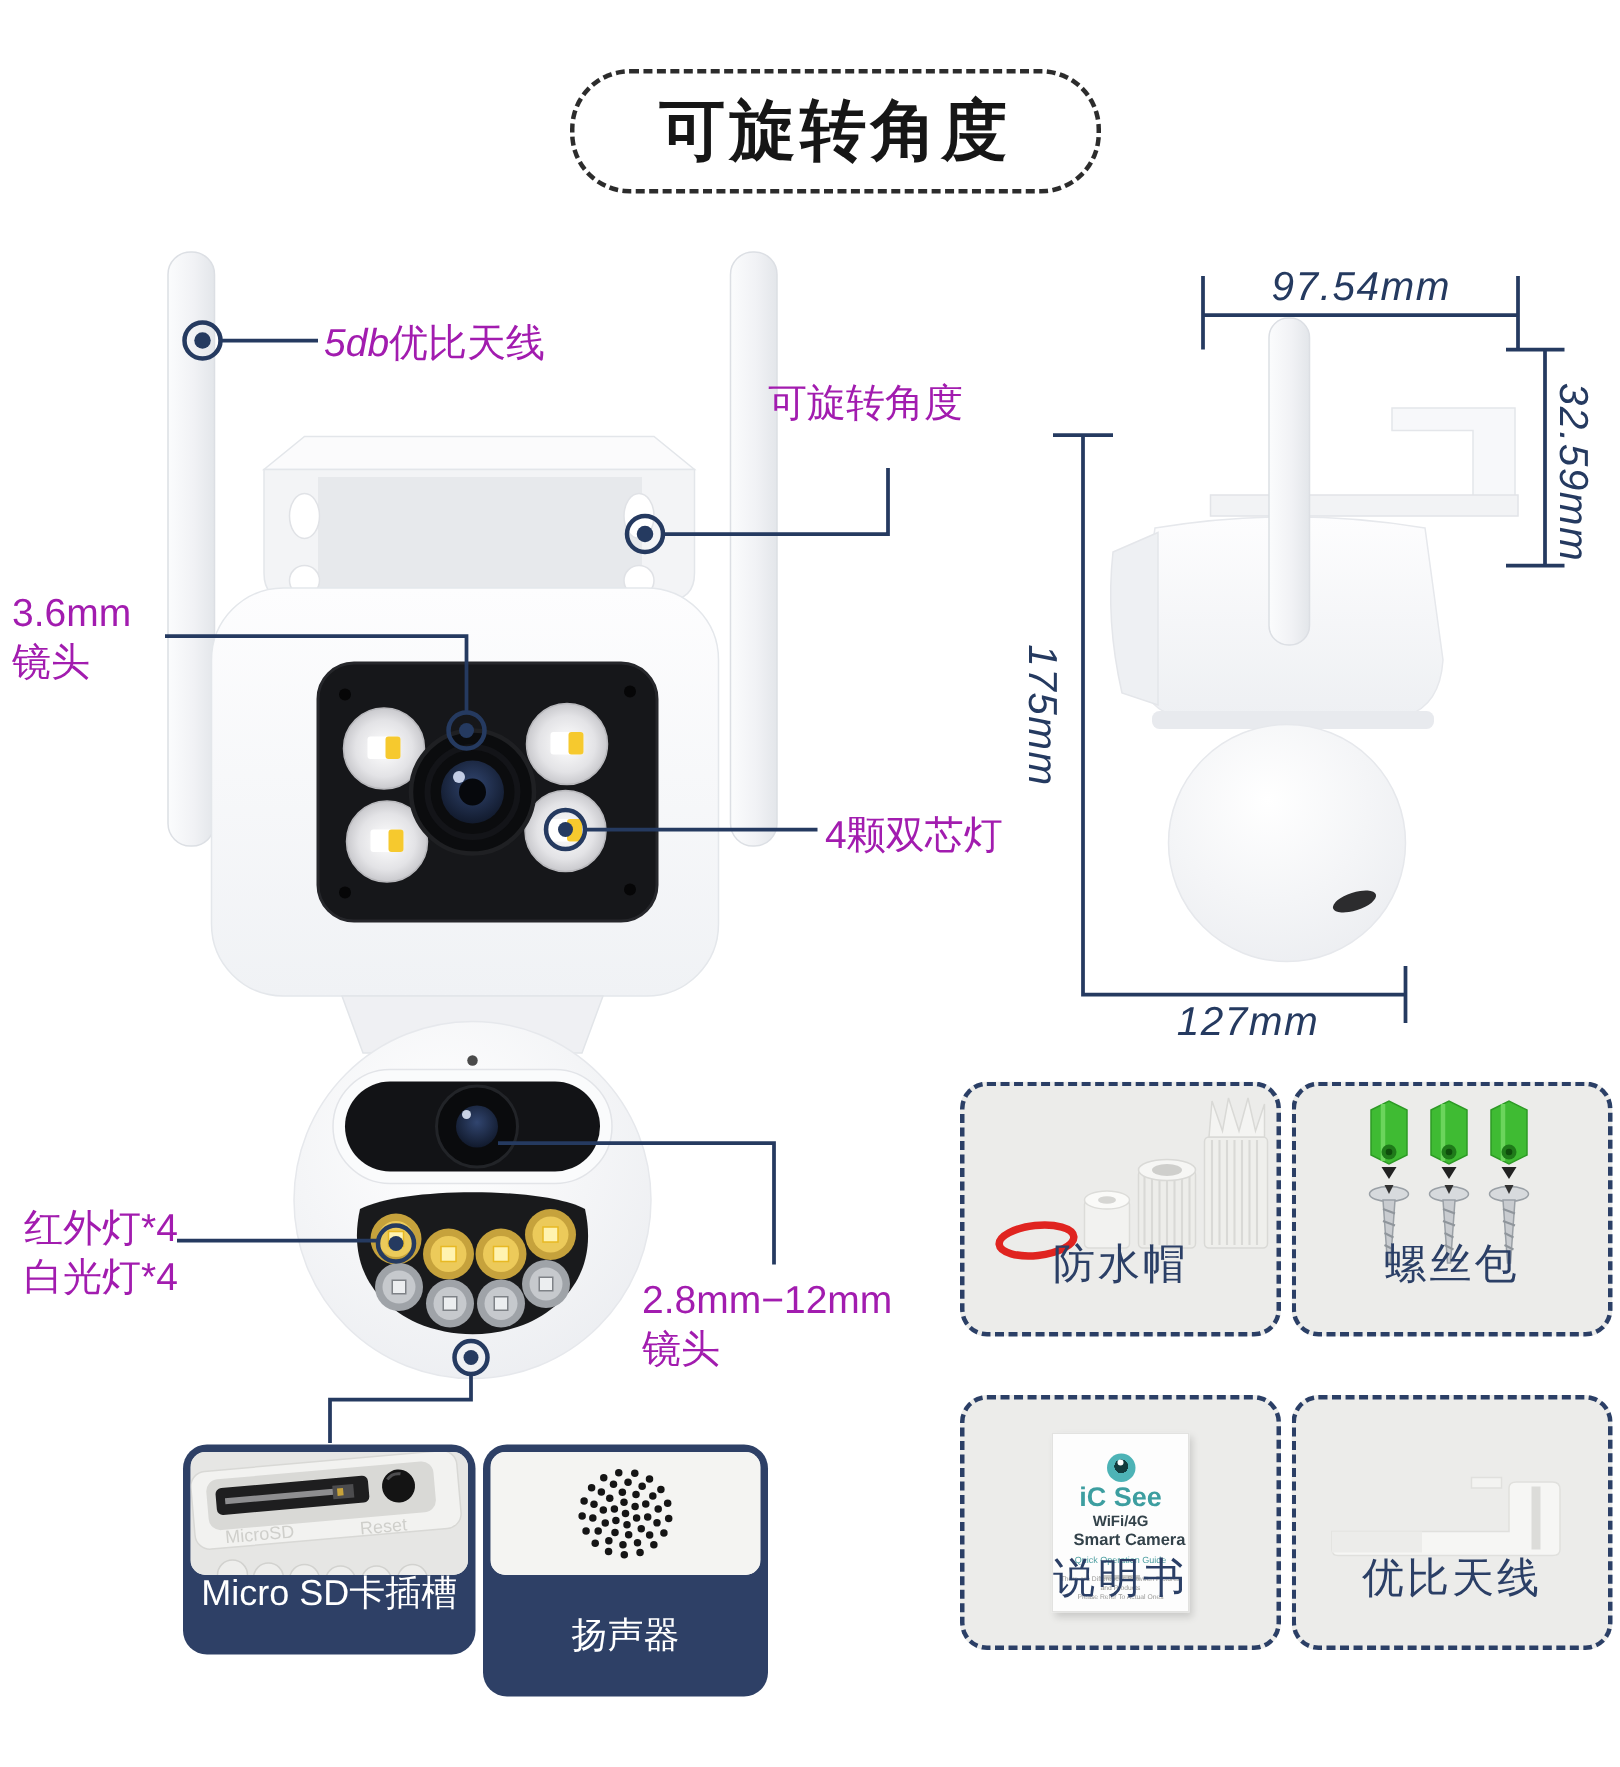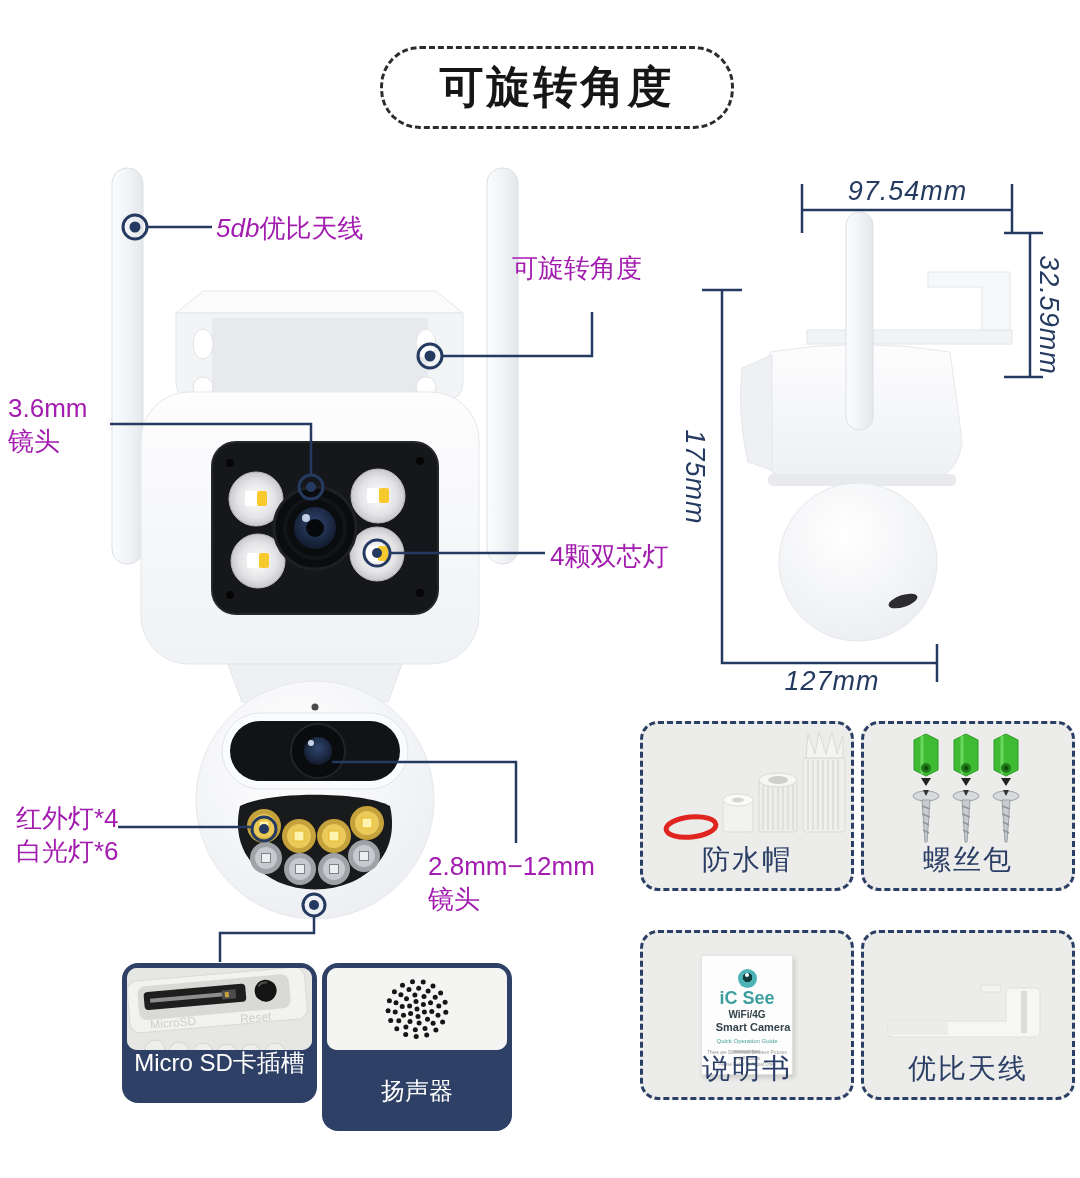--- a/index.html
+++ b/index.html
@@ -17,21 +17,21 @@
   
   .dim{color:#253a60;font-size:27px;font-style:italic;letter-spacing:1px;text-align:center;}
   .dim-rot{transform-origin:0 0;transform:rotate(90deg);}
   
   .photo-box{background:#2e4066;border-radius:16px;display:flex;flex-direction:column;overflow:hidden;}
   .photo-area{margin:5px 5px 0 5px;border-radius:10px;overflow:hidden;background:#e9e9e7;flex:0 0 82px;}
   .photo-cap{flex:1;display:flex;flex-direction:column;align-items:center;justify-content:center;
              color:#ffffff;font-size:24px;line-height:25px;gap:36px;}
   
   .acc-box{border:3px dashed #2b3f66;border-radius:18px;background:#ececea;}
-  .acc-cap{position:absolute;left:0;right:0;bottom:9px;text-align:center;color:#2b3f66;font-size:28px;letter-spacing:2px;}
+  .acc-cap{position:absolute;left:0;right:0;bottom:26px;text-align:center;color:#2b3f66;font-size:28px;letter-spacing:2px;}
   
   #manual{left:58px;top:22px;width:90px;height:118px;background:#fdfdfd;border:1px solid #e2e2e0;
           box-shadow:2px 3px 5px rgba(0,0,0,.15);text-align:center;}
   #manual .logo{width:19px;height:19px;border-radius:50%;margin:13px auto 3px auto;
                 background:radial-gradient(circle at 50% 45%, #123c3e 0 32%, #4db3b6 33% 100%);position:relative;}
   #manual .logo:after{content:"";position:absolute;left:7px;top:4px;width:4px;height:4px;border-radius:50%;background:#fff;}
   #manual .brand{font-size:18px;font-weight:bold;color:#3d9ea0;line-height:15px;}
   #manual .l1{font-size:10px;font-weight:bold;color:#33424a;line-height:12px;margin-top:3px;}
   #manual .l2{font-size:11px;font-weight:bold;color:#33424a;line-height:13px;margin-left:12px;}
   #manual .sub{font-size:6px;color:#4d9fa1;margin-top:4px;}
@@ -224,21 +224,21 @@
   </div>
   <div class="abs callout center" style="left:8px;top:392px;width:100px">
     <div>3.6mm</div>
     <div>镜头</div>
   </div>
   <div class="abs callout" style="left:550px;top:540px">
     <span>4颗双芯灯</span>
   </div>
   <div class="abs callout" style="left:16px;top:802px">
     <div>红外灯*4</div>
-    <div>白光灯*6</div>
+    <div>白光灯*4</div>
   </div>
   <div class="abs callout center" style="left:428px;top:850px;width:176px">
     <div>2.8mm−12mm</div>
     <div>镜头</div>
   </div>
 
   <svg class="abs" style="left:640px;top:165px" width="440" height="545" viewBox="640 165 440 545">
     <defs>
       <linearGradient id="sideHeadG" x1="0" y1="0" x2="0" y2="1">
         <stop offset="0" stop-color="#fdfdfe"></stop>

